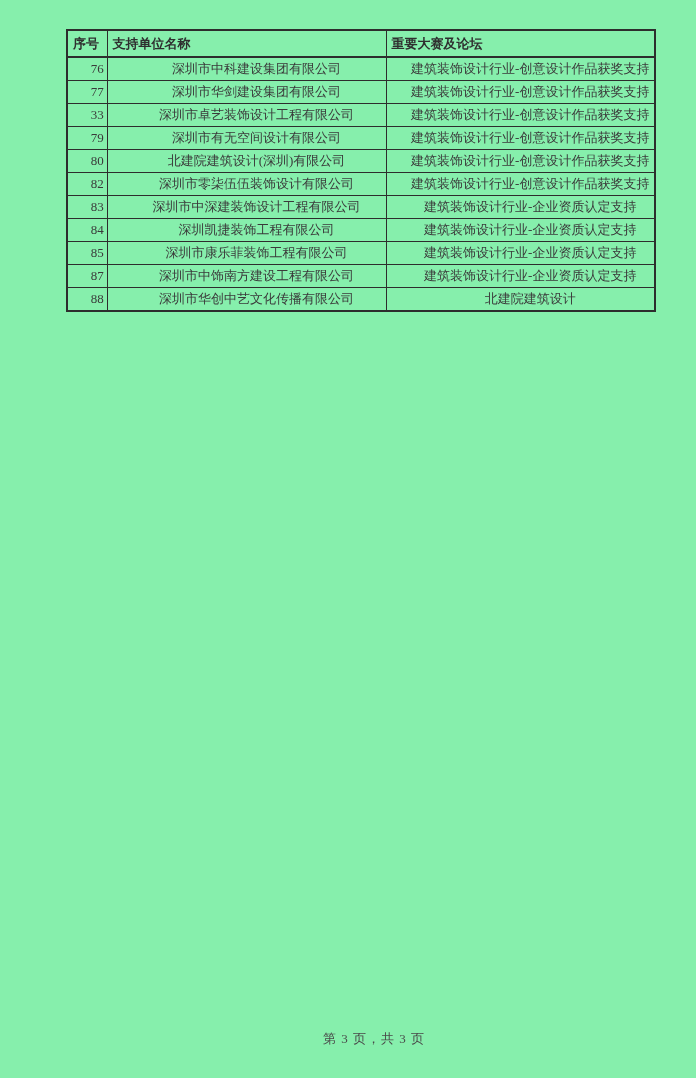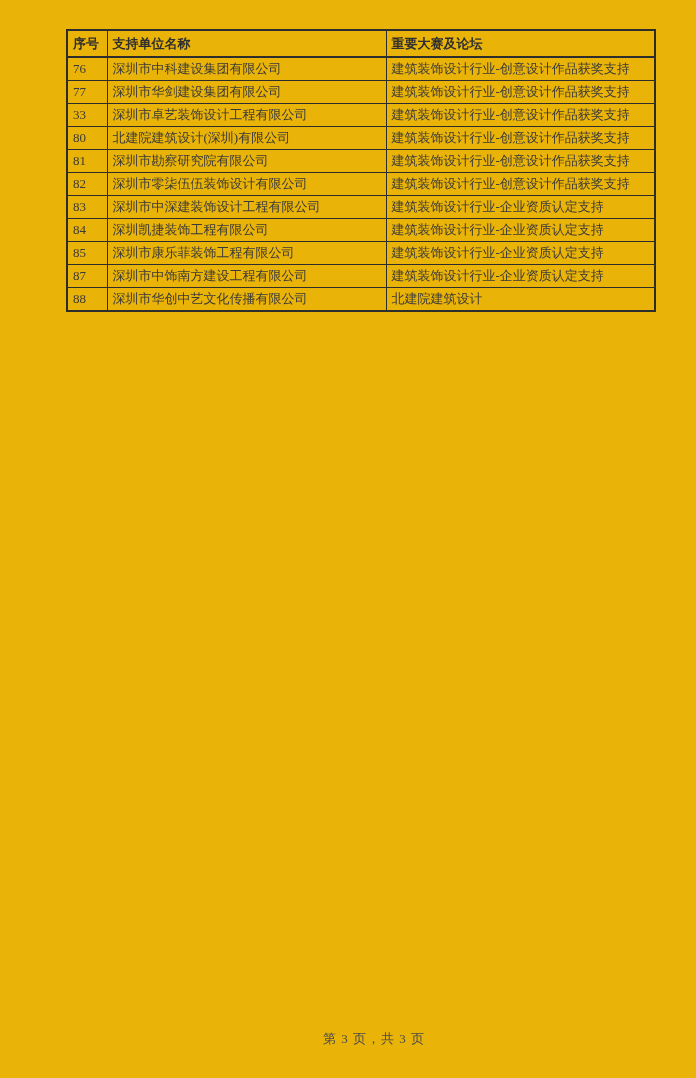--- a/index.html
+++ b/index.html
@@ -11,21 +11,21 @@
     height: 1078px;
     background: #ffffff;
     position: relative;
     font-family: "Liberation Serif", "DejaVu Serif", serif;
     color: #383838;
     overflow: hidden;
   }
   .doc-page {
     position: absolute;
     inset: 0;
-    background: #eab308;
+    background: #86efac;
   }
   table.doc-table {
     position: absolute;
     left: 66px;
     top: 29px;
     width: 588px;
     border-collapse: collapse;
     table-layout: fixed;
     border: 2px solid #2d2d2d;
   }
@@ -42,23 +42,23 @@
     padding: 0 2px 0 5px;
     color: #2f2f2f;
     white-space: nowrap;
     overflow: hidden;
   }
   table.doc-table td {
     border: 1px solid #2d2d2d;
     height: 22px;
     font-size: 13px;
     font-weight: normal;
-    text-align: left;
+    text-align: center;
     vertical-align: middle;
-    padding: 0 2px 0 5px;
+    padding: 0 2px 0 22px;
     color: #3a3a3a;
     white-space: nowrap;
     overflow: hidden;
   }
   .page-footer {
     position: absolute;
     left: 323px;
     top: 1030px;
     font-size: 13px;
     color: #4a4a4a;
@@ -94,27 +94,27 @@
           <td>77</td>
           <td>深圳市华剑建设集团有限公司</td>
           <td>建筑装饰设计行业-创意设计作品获奖支持</td>
         </tr>
         <tr>
           <td>33</td>
           <td>深圳市卓艺装饰设计工程有限公司</td>
           <td>建筑装饰设计行业-创意设计作品获奖支持</td>
         </tr>
         <tr>
-          <td>80</td>
-          <td>北建院建筑设计(深圳)有限公司</td>
+          <td>79</td>
+          <td>深圳市有无空间设计有限公司</td>
           <td>建筑装饰设计行业-创意设计作品获奖支持</td>
         </tr>
         <tr>
-          <td>81</td>
-          <td>深圳市勘察研究院有限公司</td>
+          <td>80</td>
+          <td>北建院建筑设计(深圳)有限公司</td>
           <td>建筑装饰设计行业-创意设计作品获奖支持</td>
         </tr>
         <tr>
           <td>82</td>
           <td>深圳市零柒伍伍装饰设计有限公司</td>
           <td>建筑装饰设计行业-创意设计作品获奖支持</td>
         </tr>
         <tr>
           <td>83</td>
           <td>深圳市中深建装饰设计工程有限公司</td>

